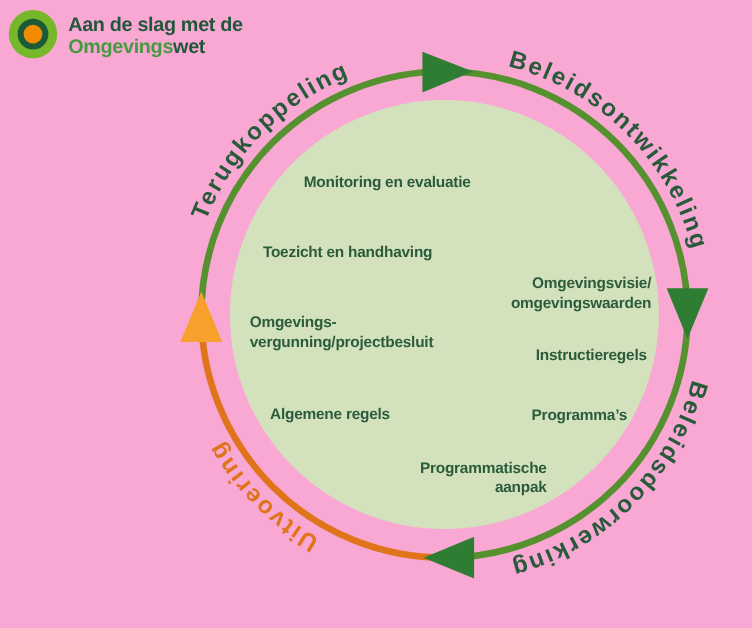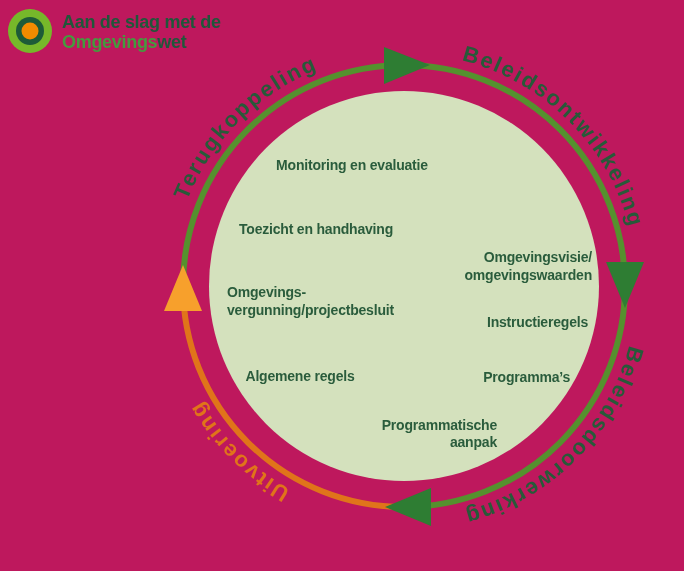--- a/index.html
+++ b/index.html
@@ -1,16 +1,16 @@
 <!DOCTYPE html>
 <html><head>
 <meta charset="utf-8">
 <style>
   html,body{margin:0;padding:0;background:#ffffff;}
-  .stage{position:relative;width:684px;height:571px;background:#be185d;overflow:hidden;}
+  .stage{position:relative;width:684px;height:571px;background:#f9a8d4;overflow:hidden;}
   svg{display:block;}
   text{font-family:"Liberation Sans",sans-serif;}
   .logo-line{font-weight:bold;font-size:18px;letter-spacing:-0.3px;}
   .logo-dark{fill:#20573a;}
   .logo-green{fill:#459a3e;}
   .item-label{font-weight:bold;font-size:14px;letter-spacing:-0.2px;fill:#2a5c3c;}
   .phase-label{font-weight:bold;font-size:22px;letter-spacing:2px;}
   .phase-green{fill:#275a39;}
   .phase-orange{fill:#e0741a;}
 </style>

